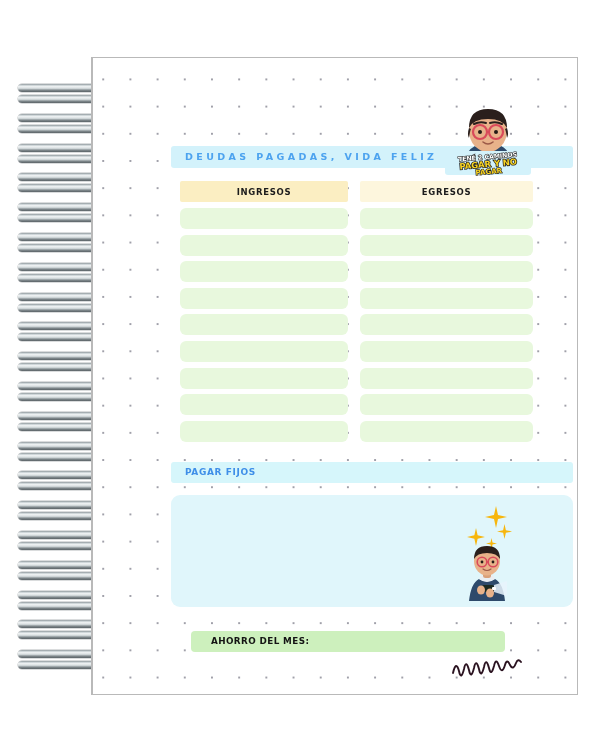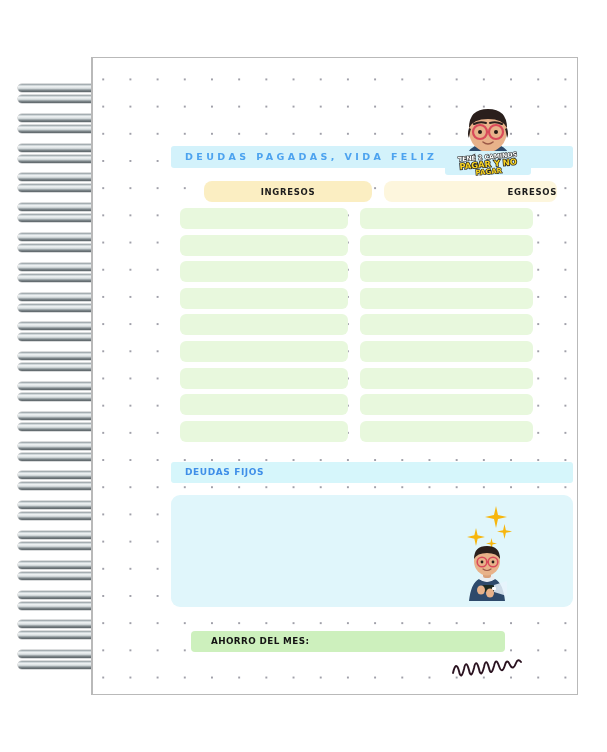--- a/index.html
+++ b/index.html
@@ -129,34 +129,32 @@
     left: 352px;
     top: 44px;
     width: 86px;
     height: 76px;
   }
 
   
   .col-head {
     position: absolute;
     height: 21px;
-    border-radius: 8px;
+    border-radius: 2px;
     display: flex;
     align-items: center;
     justify-content: center;
-    margin-left: 24px;
   }
   #head-ingresos {
     left: 87px; top: 123px; width: 168px;
     background: #fbeec2;
   }
   #head-egresos {
     left: 267px; top: 123px; width: 173px;
     background: #fdf6dd;
-    justify-content: flex-end;
   }
   .col-head span {
     font-family: "DejaVu Sans", sans-serif;
     font-size: 8.5px;
     font-weight: 700;
     letter-spacing: 0.7px;
     color: #1c1c1c;
   }
 
   
@@ -457,21 +455,21 @@
           <div class="entry-row"></div>
           <div class="entry-row"></div>
           <div class="entry-row"></div>
           <div class="entry-row"></div>
           <div class="entry-row"></div>
           <div class="entry-row"></div>
           <div class="entry-row"></div>
         </div>
 
       <div id="gf-bar"></div>
-      <div id="gf-text">DEUDAS FIJOS</div>
+      <div id="gf-text">PAGAR FIJOS</div>
 
       <div id="gf-box"></div>
 
       <svg class="spark" style="left:392px; top:448px;" width="22" height="22" viewBox="0 0 22 22">
         <path d="M11 0 L13 9 L22 11 L13 13 L11 22 L9 13 L0 11 L9 9 Z" fill="#f7b60d"></path>
       </svg>
       <svg class="spark" style="left:374px; top:470px;" width="18" height="18" viewBox="0 0 22 22">
         <path d="M11 0 L13 9 L22 11 L13 13 L11 22 L9 13 L0 11 L9 9 Z" fill="#f7b60d"></path>
       </svg>
       <svg class="spark" style="left:404px; top:466px;" width="15" height="15" viewBox="0 0 22 22">

